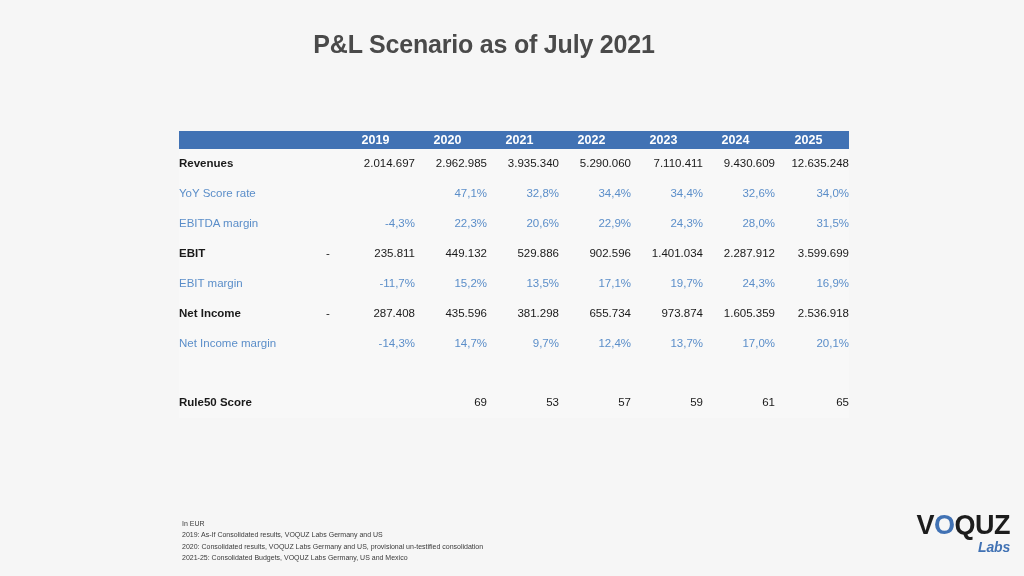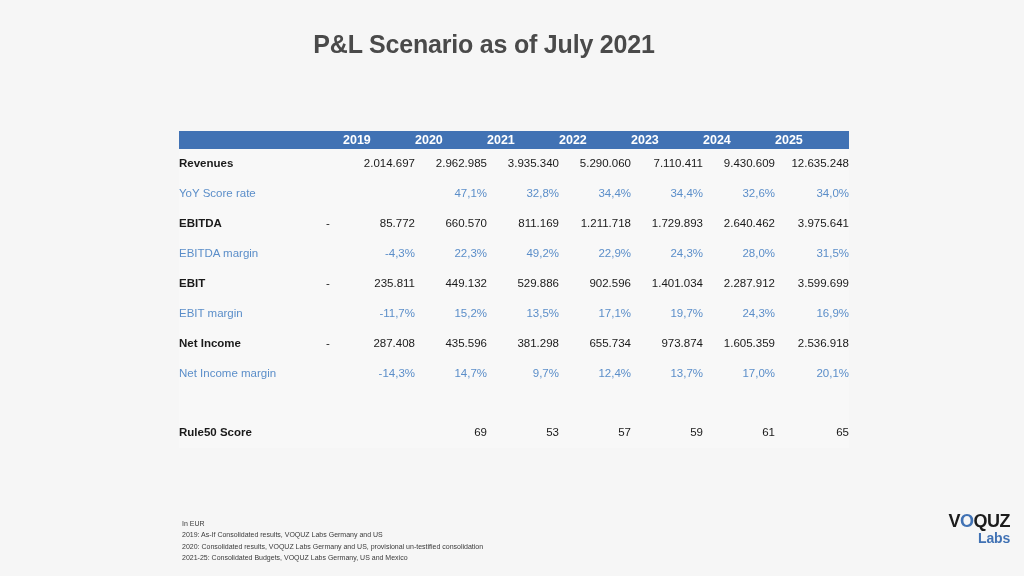--- a/index.html
+++ b/index.html
@@ -49,21 +49,21 @@
 
   
   #pl-table thead tr {
     background: #4172b4;
     height: 18px;
   }
   #pl-table thead th {
     color: #ffffff;
     font-weight: bold;
     font-size: 12.5px;
-    text-align: left;
+    text-align: center;
     padding-right: 7px;
   }
   #pl-table thead th.label-col {
     text-align: left;
   }
 
   
   col.label-col  { width: 147px; }
   col.sign-col   { width: 17px;  }
   col.year-col   { width: 72px;  }
@@ -118,32 +118,33 @@
 
   
   #logo {
     position: absolute;
     right: 14px;
     top: 512px;
     text-align: right;
     line-height: 1;
   }
   #logo .wordmark {
-    font-size: 18px;
+    font-size: 27px;
     font-weight: bold;
     letter-spacing: -0.5px;
     color: #1c1c1c;
   }
   #logo .wordmark .o-blue { color: #4172b4; }
   #logo .labs {
     font-size: 14px;
     font-weight: bold;
     color: #4172b4;
     margin-top: 1px;
     letter-spacing: -0.2px;
+    font-style: italic;
   }
 </style>
 </head>
 <body>
 
 <div id="slide-title">P&amp;L Scenario as of July 2021</div>
 
 <table id="pl-table">
   <colgroup>
     <col class="label-col">
@@ -187,38 +188,27 @@
       <td class="sign pct"></td>
       <td class="num pct"></td>
       <td class="num pct">47,1%</td>
       <td class="num pct">32,8%</td>
       <td class="num pct">34,4%</td>
       <td class="num pct">34,4%</td>
       <td class="num pct">32,6%</td>
       <td class="num pct">34,0%</td>
     </tr>
 
-    <tr>
-      <td class="row-label">EBITDA</td>
-      <td class="sign">-</td>
-      <td class="num">85.772</td>
-      <td class="num">660.570</td>
-      <td class="num">811.169</td>
-      <td class="num">1.211.718</td>
-      <td class="num">1.729.893</td>
-      <td class="num">2.640.462</td>
-      <td class="num">3.975.641</td>
-    </tr>
 
     <tr>
       <td class="row-label sub">EBITDA margin</td>
       <td class="sign pct"></td>
       <td class="num pct">-4,3%</td>
       <td class="num pct">22,3%</td>
-      <td class="num pct">49,2%</td>
+      <td class="num pct">20,6%</td>
       <td class="num pct">22,9%</td>
       <td class="num pct">24,3%</td>
       <td class="num pct">28,0%</td>
       <td class="num pct">31,5%</td>
     </tr>
 
     <tr>
       <td class="row-label">EBIT</td>
       <td class="sign">-</td>
       <td class="num">235.811</td>

